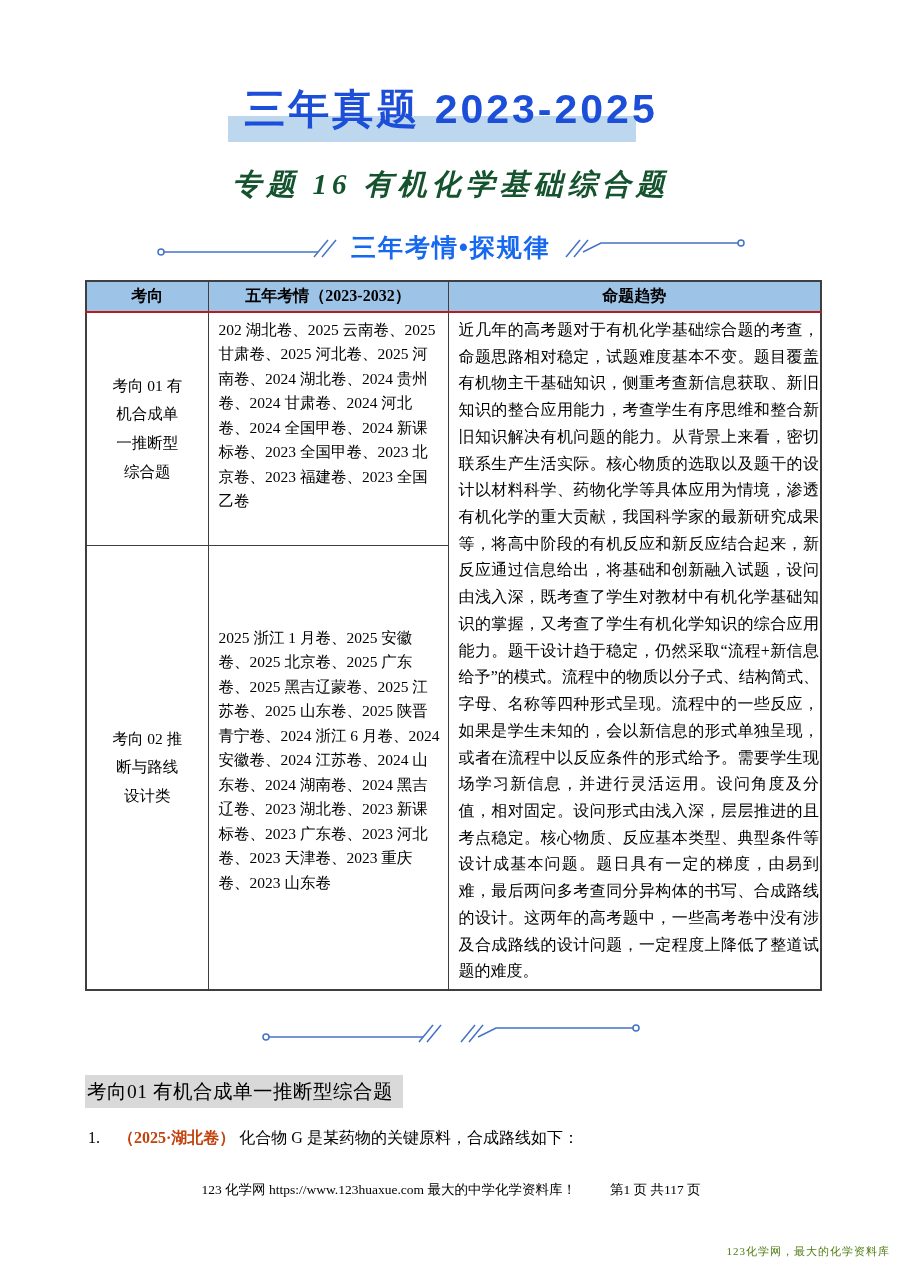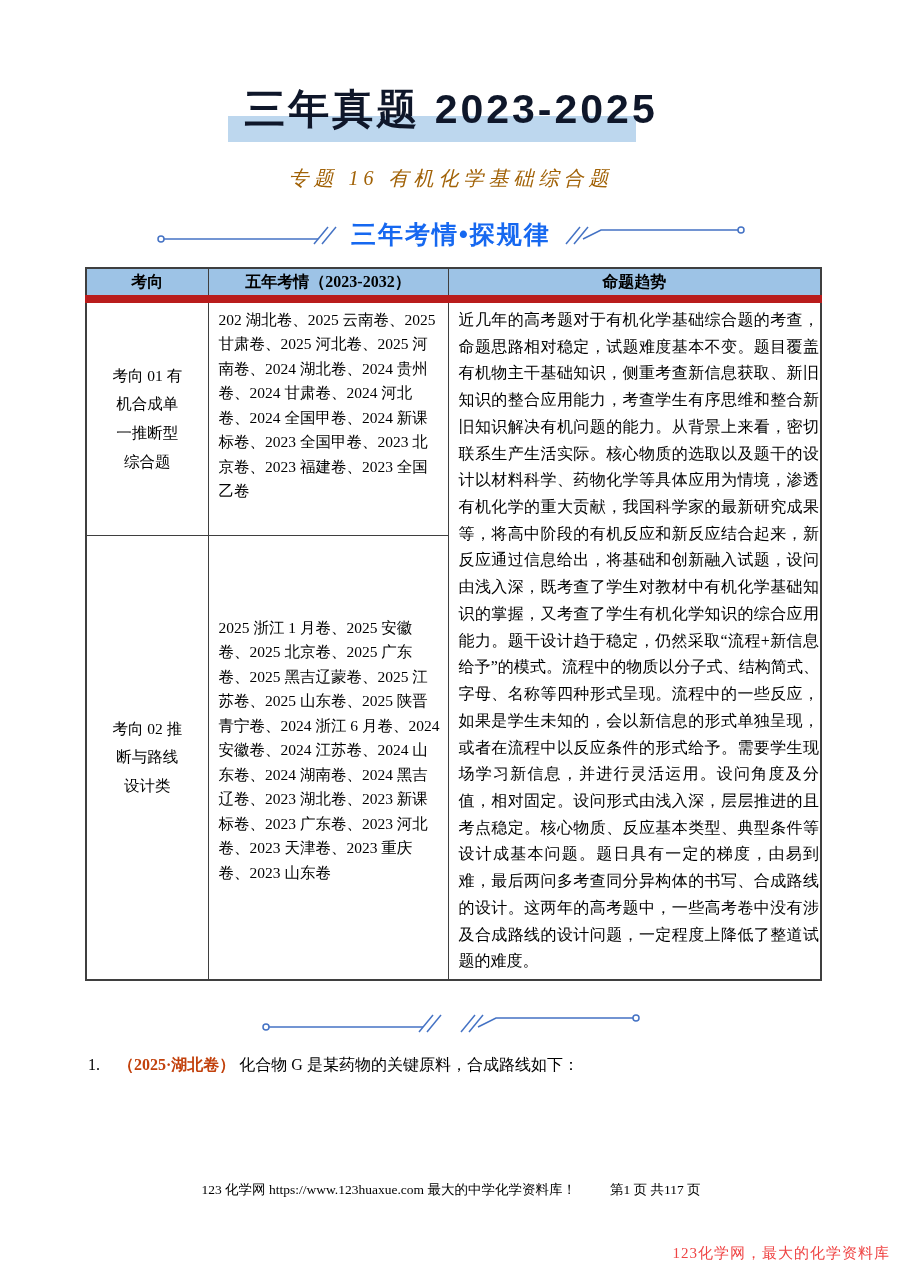--- a/index.html
+++ b/index.html
@@ -13,34 +13,34 @@
     color:#000;
     overflow:hidden;
   }
 
   
   .banner-wrap { text-align:center; padding-top:82px; }
   .banner {
     position:relative; display:inline-block;
     font-family:"Liberation Sans","DejaVu Sans",sans-serif;
     font-weight:bold; font-size:41px; letter-spacing:3px;
-    color:#0f172a; z-index:1; white-space:nowrap;
+    color:#1d4ed8; z-index:1; white-space:nowrap;
   }
   .banner::before {
     content:""; position:absolute; z-index:-1;
     left:-16px; right:22px; bottom:-5px; height:26px;
     background:#bdd7ee;
   }
 
   
   .subtitle-wrap { text-align:center; margin-top:28px; }
   .subtitle {
     font-family:"Liberation Serif","DejaVu Serif",serif;
-    font-size:20px; font-weight:normal; font-style:italic;
-    letter-spacing:5px; color:#a16207;
+    font-size:29px; font-weight:bold; font-style:italic;
+    letter-spacing:5px; color:#14532d;
   }
 
   
   .section-head {
     display:flex; align-items:center; justify-content:center;
     gap:10px; margin-top:26px;
   }
   .section-head .wing { flex:0 0 auto; }
   .section-title {
     font-family:Liberation Sans, sans-serif;
@@ -56,21 +56,21 @@
     table-layout:fixed;
   }
   table.exam th, table.exam td {
     border:1px solid #3f3f3f;
   }
   table.exam { border:2px solid #3f3f3f; }
   table.exam th {
     background:#9dc3e6;
     font-size:16px; font-weight:bold;
     height:31px; text-align:center;
-    border-bottom:8px solid #b91c1c;
+    border-bottom:2px solid #b91c1c;
   }
   col.c1 { width:122px; }
   col.c2 { width:240px; }
   col.c3 { width:373px; }
   td.kaoxiang {
     text-align:center; vertical-align:middle;
     font-size:15.5px; line-height:1.85;
     padding:4px 24px;
   }
   td.kaoqing {
@@ -106,21 +106,21 @@
 
   
   .footer {
     position:absolute; left:0; right:0; top:1181px;
     text-align:center; font-size:13.5px;
     white-space:nowrap;
   }
   .page-info { margin-left:34px; }
   .watermark {
     position:absolute; right:12px; top:1244px;
-    font-size:15px; color:#ef4444; letter-spacing:1px;
+    font-size:11px; color:#4d7c0f; letter-spacing:1px;
   }
 </style>
 </head>
 <body>
 
 <div class="page">
 
   <div class="banner-wrap">
     <span class="banner">三年真题 2023-2025</span>
   </div>
@@ -179,20 +179,23 @@
       <line x1="166" y1="21" x2="180" y2="4" stroke="#4472c4" stroke-width="1.5"></line>
     </svg>
     <svg class="wing" width="185" height="24" viewBox="0 0 185 24">
       <line x1="5" y1="21" x2="19" y2="4" stroke="#4472c4" stroke-width="1.5"></line>
       <line x1="13" y1="21" x2="27" y2="4" stroke="#4472c4" stroke-width="1.5"></line>
       <polyline points="22,16 40,7 177,7" fill="none" stroke="#4472c4" stroke-width="1.5"></polyline>
       <circle cx="180" cy="7" r="3" fill="none" stroke="#4472c4" stroke-width="1.5"></circle>
     </svg>
   </div>
 
+  <div class="heading-wrap">
+    <span class="gray-heading">考向01 有机合成单一推断型综合题</span>
+  </div>
 
   <div class="question">
     <span class="q-num">1.</span><span class="q-source">（2025·湖北卷）</span><span class="q-text">化合物 G 是某药物的关键原料，合成路线如下：</span>
   </div>
 
   <div class="footer">
     <span>123 化学网 https://www.123huaxue.com 最大的中学化学资料库！</span><span class="page-info">第1 页 共117 页</span>
   </div>
 
   <div class="watermark">123化学网，最大的化学资料库</div>

